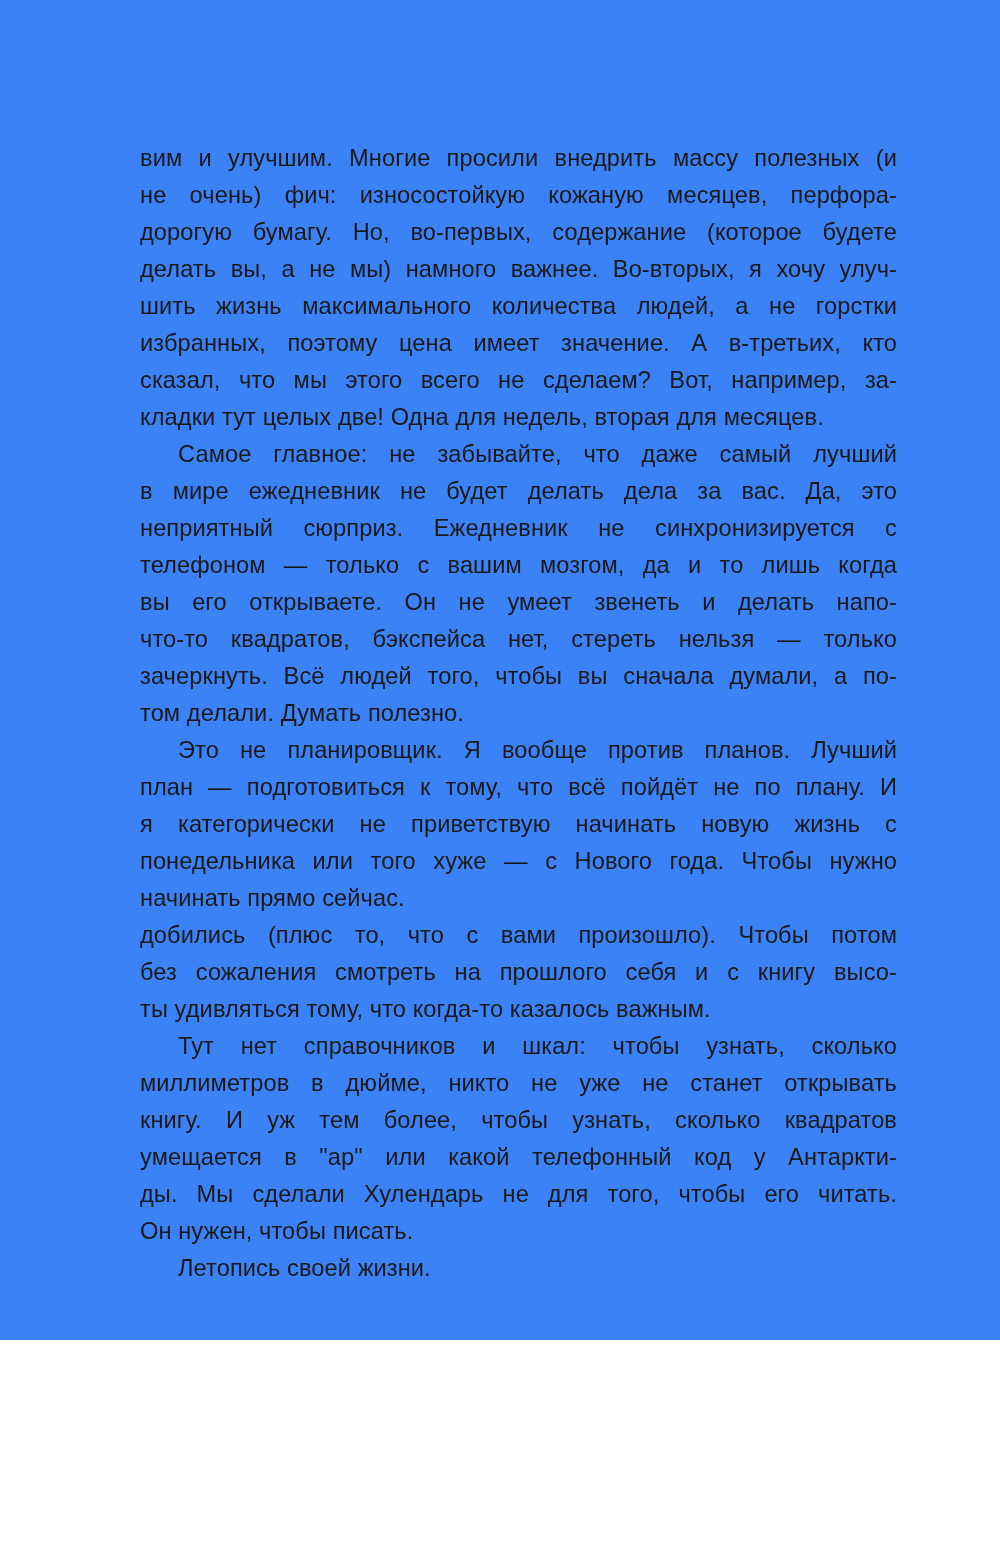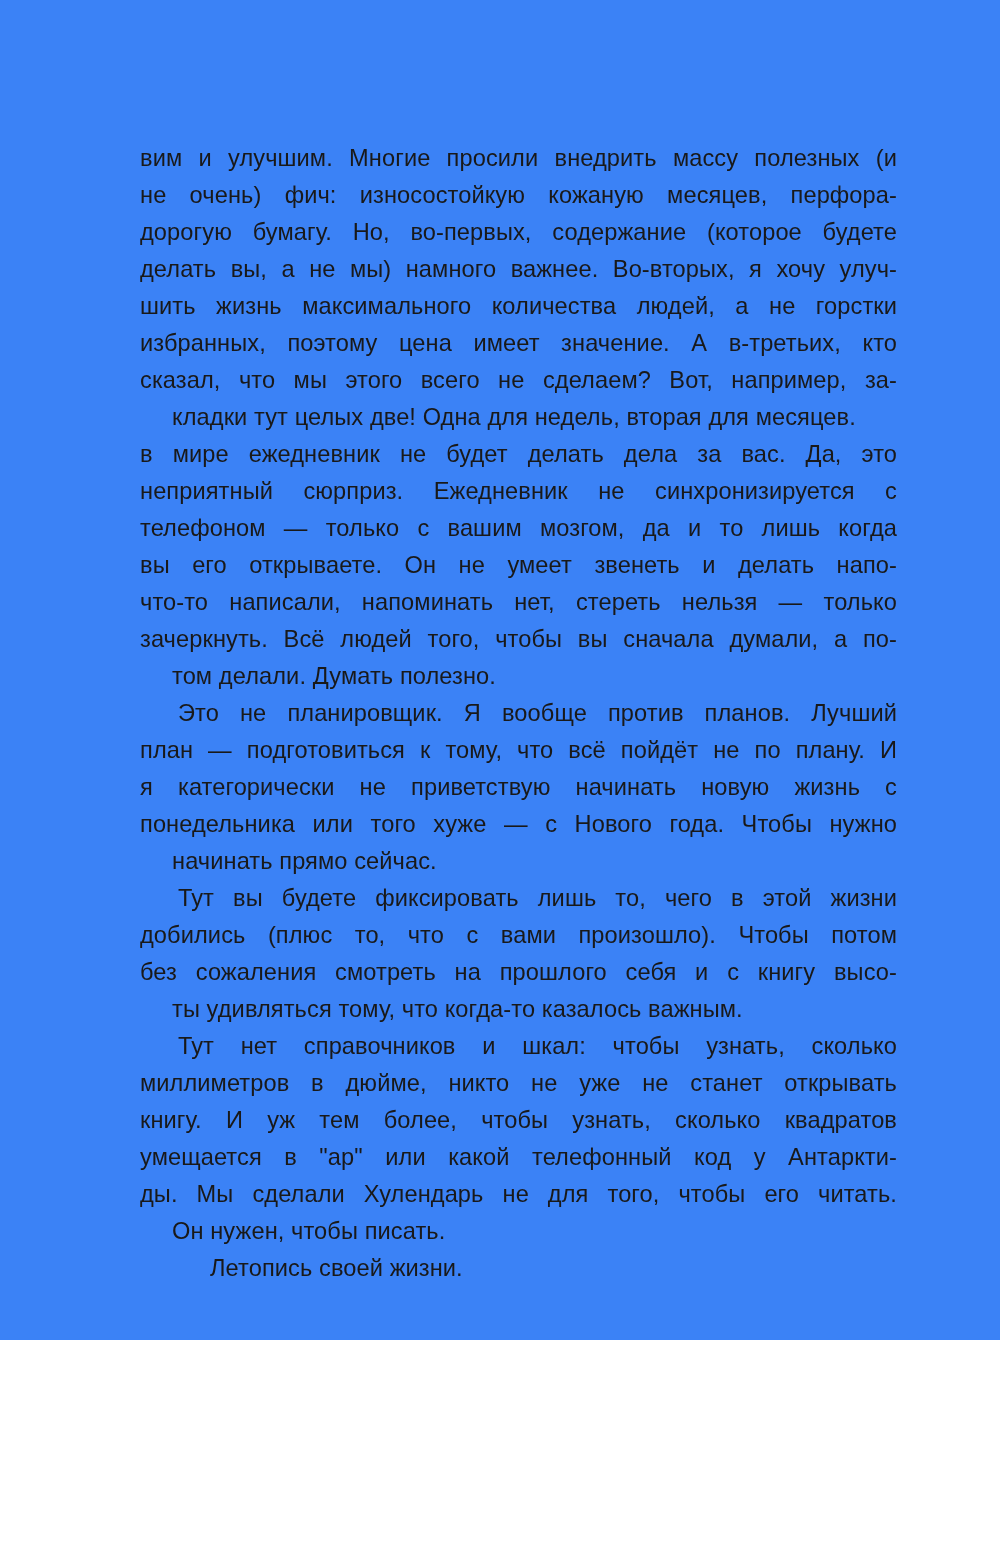--- a/index.html
+++ b/index.html
@@ -31,21 +31,20 @@
     padding: 0;
   }
   .line {
     text-align: justify;
     text-align-last: justify;
     white-space: normal;
   }
   .line.last {
     text-align: justify;
     text-align-last: left;
-    margin-left: 32px;
   }
   .line.indent {
     text-indent: 38px;
   }
 </style>
 </head>
 <body>
 
 <div class="page">
   <div class="text-column">
@@ -53,37 +52,37 @@
         <div class="line">вим и улучшим. Многие просили внедрить массу полезных (и</div>
         <div class="line">не очень) фич: износостойкую кожаную месяцев, перфора-</div>
         <div class="line">дорогую бумагу. Но, во-первых, содержание (которое будете</div>
         <div class="line">делать вы, а не мы) намного важнее. Во-вторых, я хочу улуч-</div>
         <div class="line">шить жизнь максимального количества людей, а не горстки</div>
         <div class="line">избранных, поэтому цена имеет значение. А в-третьих, кто</div>
         <div class="line">сказал, что мы этого всего не сделаем? Вот, например, за-</div>
         <div class="line last">кладки тут целых две! Одна для недель, вторая для месяцев.</div>
       </div>
       <div class="paragraph">
+        <div class="line indent">Самое главное: не забывайте, что даже самый лучший</div>
         <div class="line">в мире ежедневник не будет делать дела за вас. Да, это</div>
         <div class="line">неприятный сюрприз. Ежедневник не синхронизируется с</div>
         <div class="line">телефоном — только с вашим мозгом, да и то лишь когда</div>
         <div class="line">вы его открываете. Он не умеет звенеть и делать напо-</div>
-        <div class="line">что-то написали, напоминать нет, стереть нельзя — только</div>
+        <div class="line">что-то квадратов, бэкспейса нет, стереть нельзя — только</div>
         <div class="line">зачеркнуть. Всё людей того, чтобы вы сначала думали, а по-</div>
         <div class="line last">том делали. Думать полезно.</div>
       </div>
       <div class="paragraph">
         <div class="line indent">Это не планировщик. Я вообще против планов. Лучший</div>
         <div class="line">план — подготовиться к тому, что всё пойдёт не по плану. И</div>
         <div class="line">я категорически не приветствую начинать новую жизнь с</div>
         <div class="line">понедельника или того хуже — с Нового года. Чтобы нужно</div>
         <div class="line last">начинать прямо сейчас.</div>
       </div>
       <div class="paragraph">
-        <div class="line indent">Тут вы будете фиксировать лишь то, чего в этой жизни</div>
         <div class="line">добились (плюс то, что с вами произошло). Чтобы потом</div>
         <div class="line">без сожаления смотреть на прошлого себя и с книгу высо-</div>
         <div class="line last">ты удивляться тому, что когда-то казалось важным.</div>
       </div>
       <div class="paragraph">
         <div class="line indent">Тут нет справочников и шкал: чтобы узнать, сколько</div>
         <div class="line">миллиметров в дюйме, никто не уже не станет открывать</div>
         <div class="line">книгу. И уж тем более, чтобы узнать, сколько квадратов</div>
         <div class="line">умещается в "ар" или какой телефонный код у Антаркти-</div>
         <div class="line">ды. Мы сделали Хулендарь не для того, чтобы его читать.</div>

